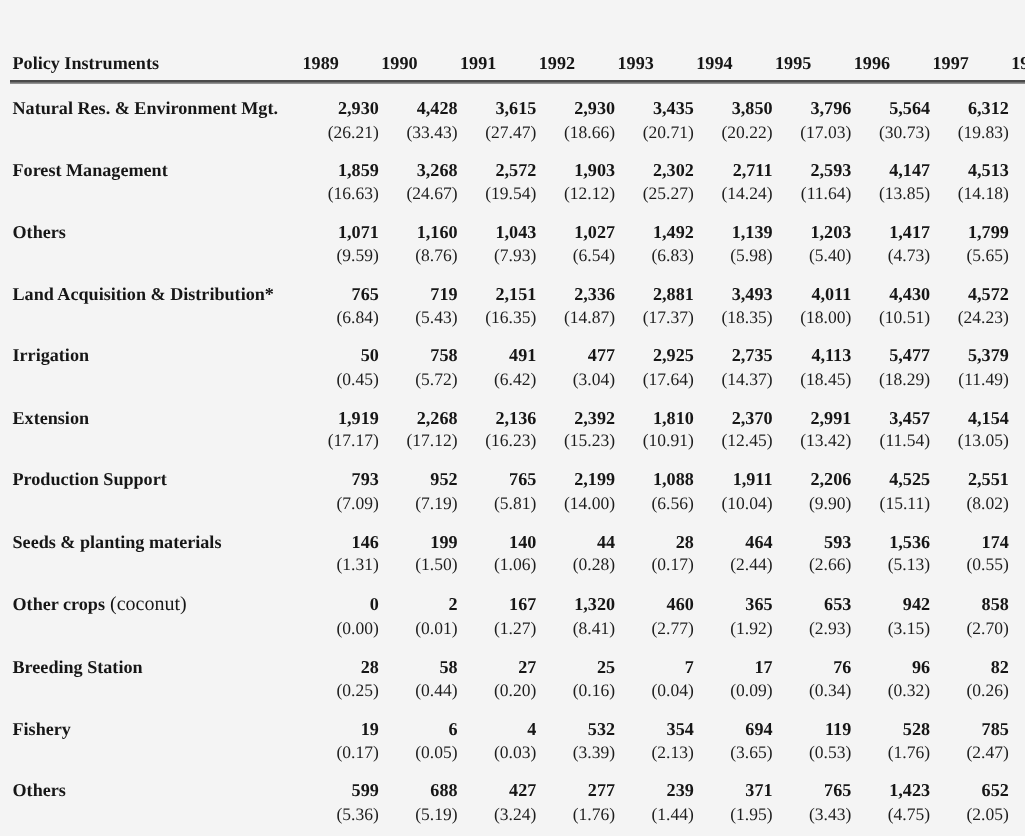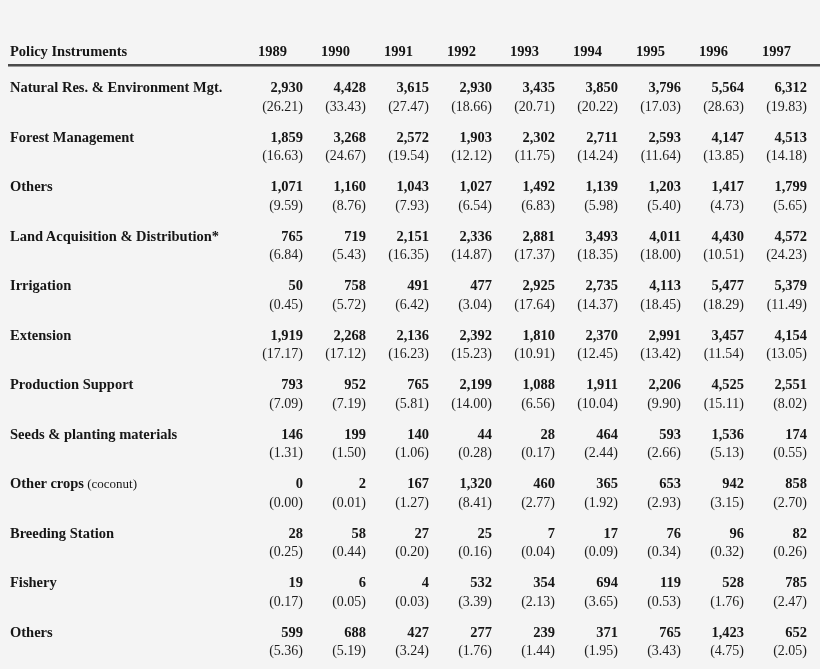--- a/index.html
+++ b/index.html
@@ -36,21 +36,21 @@
     font-size: 14.5px;
     padding: 0;
     vertical-align: bottom;
   }
   th.col-label {
     text-align: left;
     width: 232px;
     padding-left: 2px;
   }
   th.col-year {
-    text-align: center;
+    text-align: left;
     width: 61px;
     padding-right: 2px;
   }
 
   tr.header-row th {
     height: 36px;
     padding-top: 24px;
   }
 
   
@@ -100,21 +100,21 @@
   tr.pct-row td.cell-label-empty {
     padding: 0;
   }
 
   
   td.cell-label.level-0 { padding-left: 2px; }
   td.cell-label.level-1 { padding-left: 28px; }
 
   .label-sub {
     font-weight: normal;
-    font-size: 13px;
+    font-size: 16px;
   }
 
   
   tr.value-row.first-data td { padding-top: 10px; }
 </style>
 </head>
 <body style="background: rgb(244, 244, 244); color: rgb(22, 22, 22);">
 
 <div id="table-wrap">
   <table class="data-table">
@@ -156,21 +156,21 @@
         </tr>
         <tr class="pct-row">
           <td class="cell-label-empty"></td>
           <td class="cell-pct">(26.21)</td>
           <td class="cell-pct">(33.43)</td>
           <td class="cell-pct">(27.47)</td>
           <td class="cell-pct">(18.66)</td>
           <td class="cell-pct">(20.71)</td>
           <td class="cell-pct">(20.22)</td>
           <td class="cell-pct">(17.03)</td>
-          <td class="cell-pct">(28.63)</td>
+          <td class="cell-pct">(30.73)</td>
           <td class="cell-pct">(19.83)</td>
           <td class="cell-pct">(16.23)</td>
         </tr>
         <tr class="value-row">
           <td class="cell-label level-1"><span>Forest Management</span></td>
           <td class="cell-value">1,859</td>
           <td class="cell-value">3,268</td>
           <td class="cell-value">2,572</td>
           <td class="cell-value">1,903</td>
           <td class="cell-value">2,302</td>
@@ -179,21 +179,21 @@
           <td class="cell-value">4,147</td>
           <td class="cell-value">4,513</td>
           <td class="cell-value">3,154</td>
         </tr>
         <tr class="pct-row">
           <td class="cell-label-empty"></td>
           <td class="cell-pct">(16.63)</td>
           <td class="cell-pct">(24.67)</td>
           <td class="cell-pct">(19.54)</td>
           <td class="cell-pct">(12.12)</td>
-          <td class="cell-pct">(11.75)</td>
+          <td class="cell-pct">(25.27)</td>
           <td class="cell-pct">(14.24)</td>
           <td class="cell-pct">(11.64)</td>
           <td class="cell-pct">(13.85)</td>
           <td class="cell-pct">(14.18)</td>
           <td class="cell-pct">(9.55)</td>
         </tr>
         <tr class="value-row">
           <td class="cell-label level-1"><span>Others</span></td>
           <td class="cell-value">1,071</td>
           <td class="cell-value">1,160</td>

